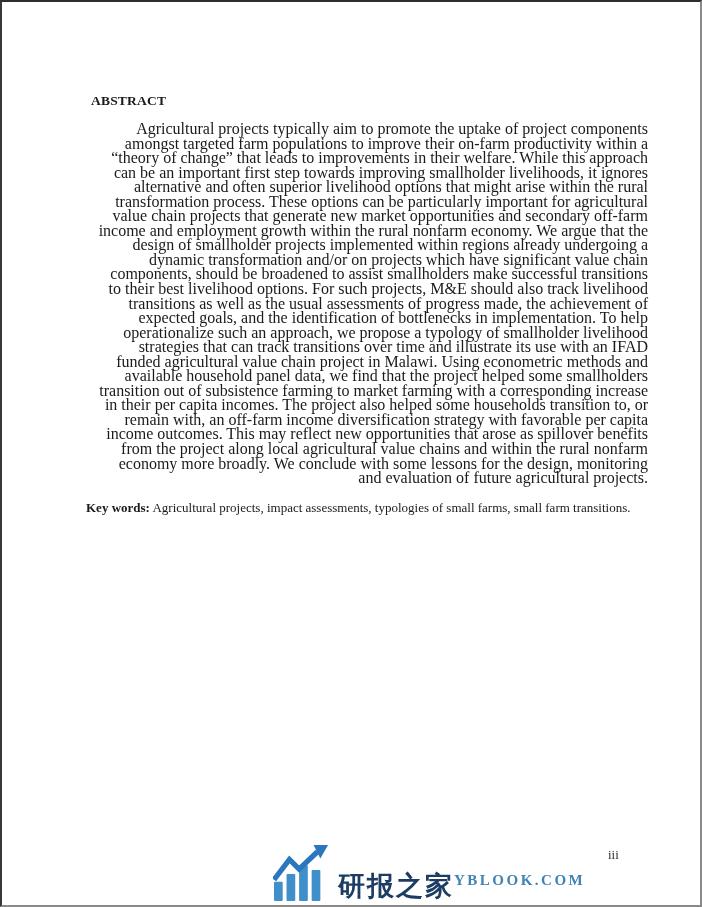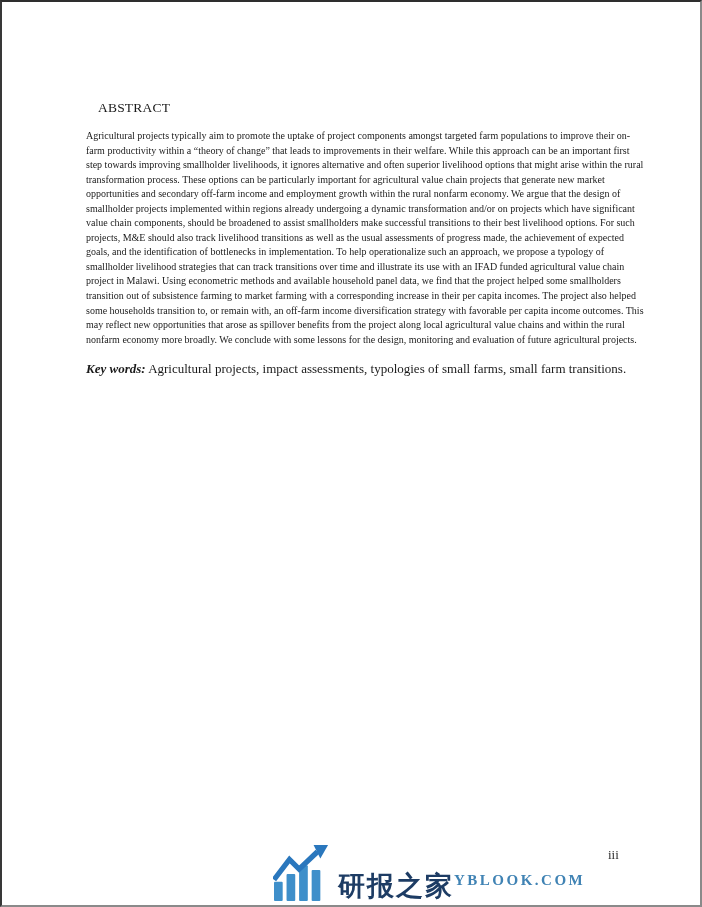--- a/index.html
+++ b/index.html
@@ -21,40 +21,39 @@
     font-family: "Liberation Serif", serif;
     color: #1a1a1a;
   }
   .content {
     position: absolute;
     left: 84px;
     top: 86px;
     width: 562px;
   }
   .abstract-heading {
-    margin: 12px;
+    margin: 5px;
     font-size: 13.5px;
-    font-weight: normal;
+    font-weight: bold;
     letter-spacing: 0.2px;
     font-family: "Liberation Serif", serif;
   }
   .abstract-text {
-    margin: 13px 0 0 0;
-    font-size: 10px;
+    margin: 13px 0 0 9px;
+    font-size: 16px;
     line-height: 14.55px;
-    text-align: left;
+    text-align: right;
   }
   .keywords {
     margin: 15px 0 0 0;
     font-size: 13px;
     line-height: 14.55px;
   }
   .kw-label {
     font-weight: bold;
-    font-style: italic;
   }
   .page-number {
     position: absolute;
     left: 606px;
     top: 845px;
     font-size: 13px;
     color: #2f2f2f;
     font-family: "Liberation Serif", serif;
     text-align: center;
   }

